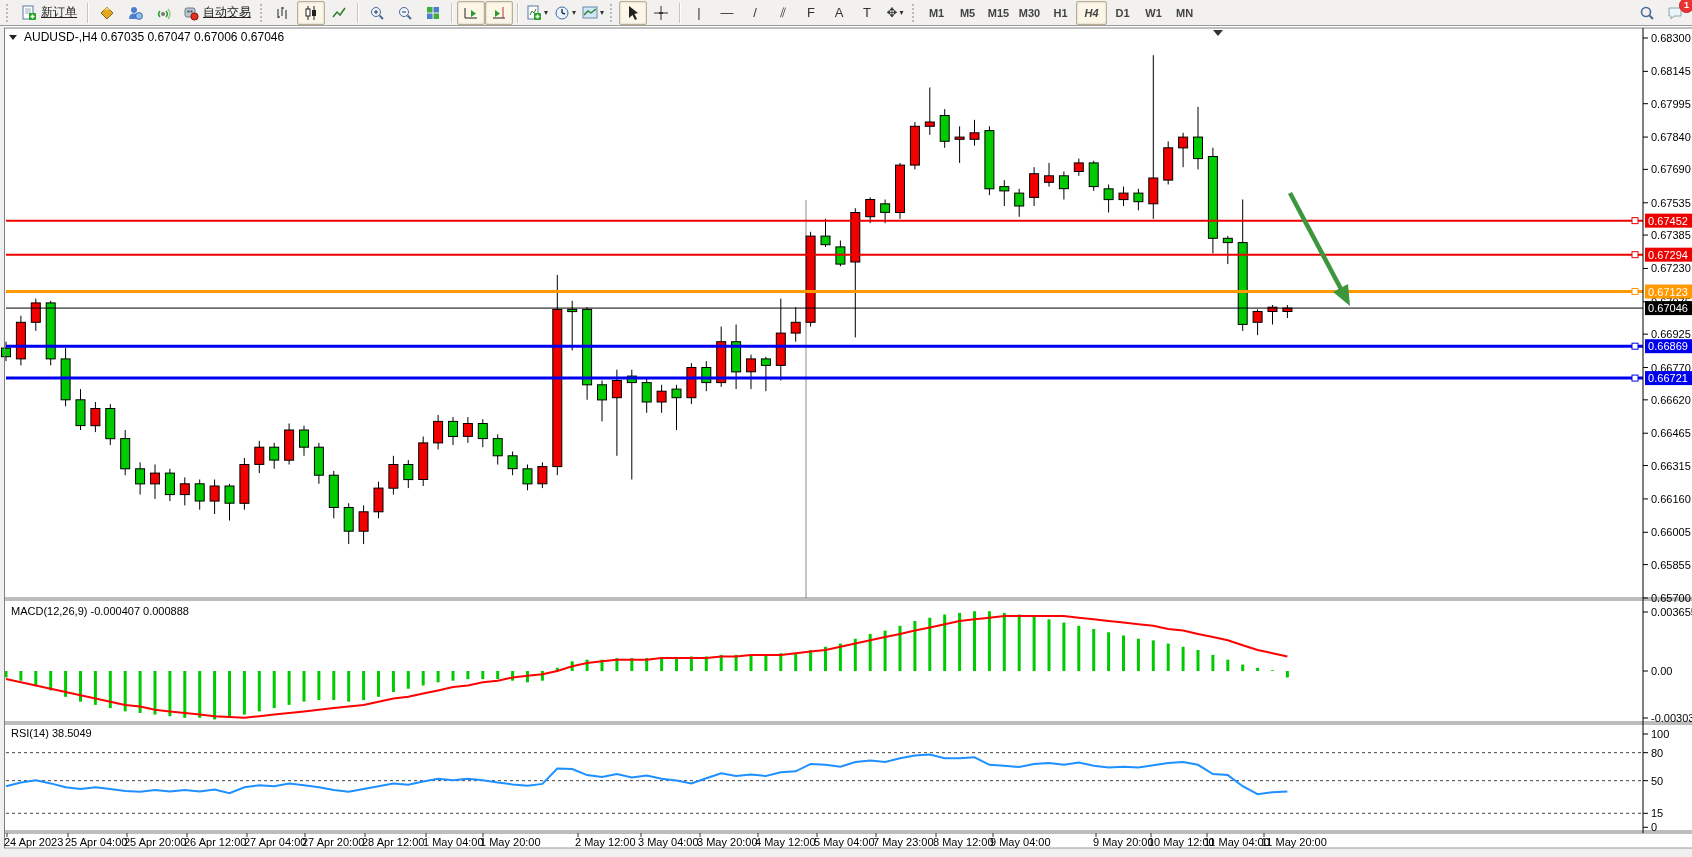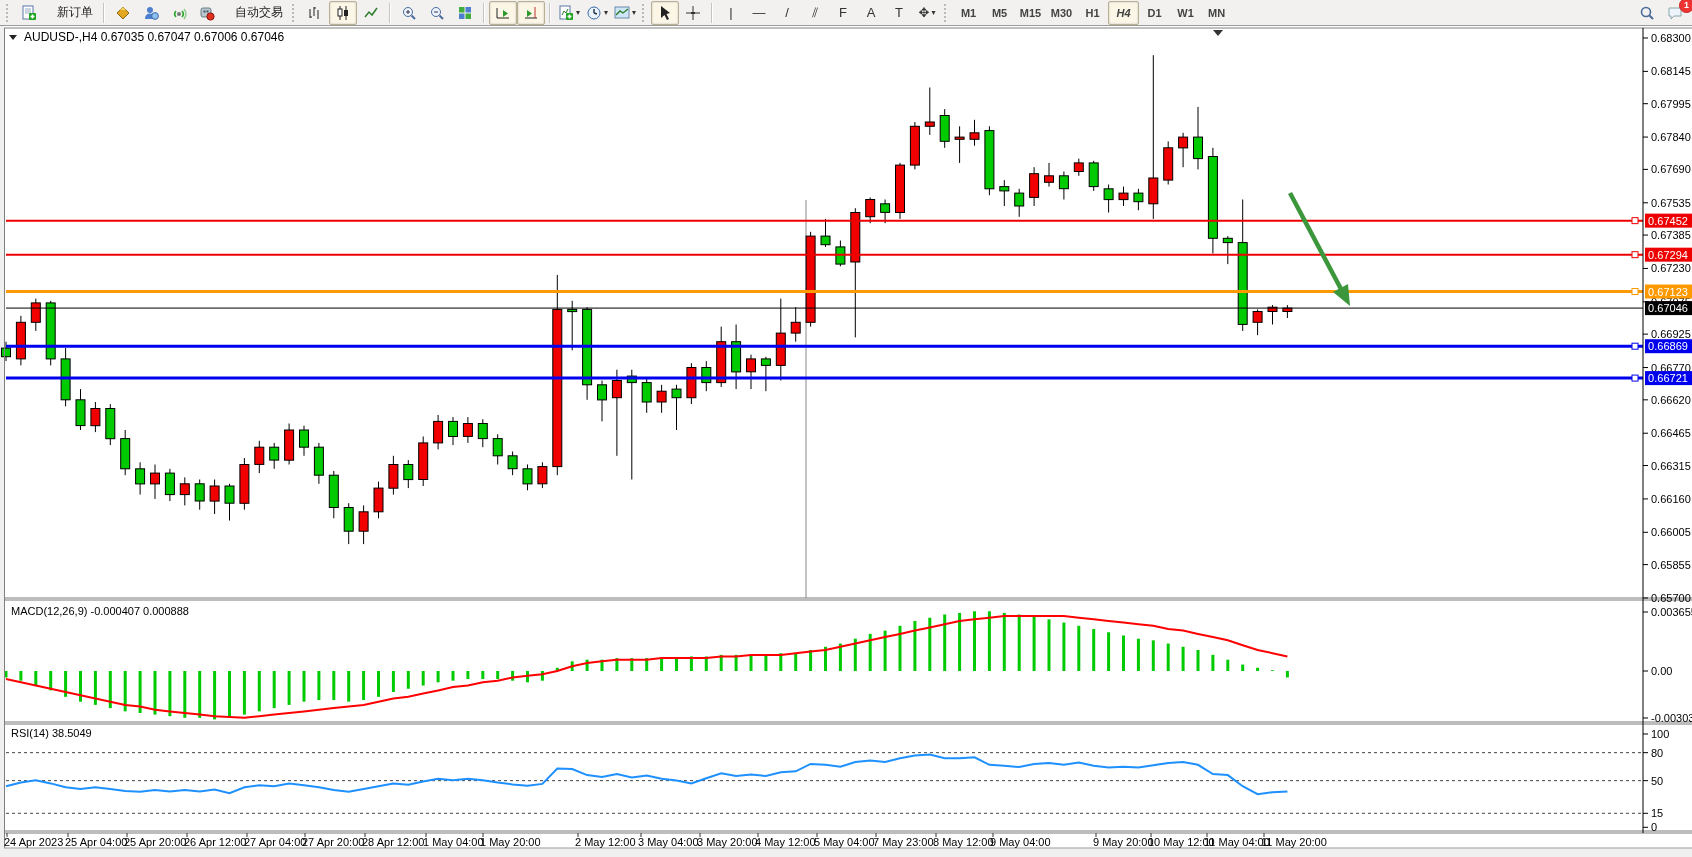--- a/index.html
+++ b/index.html
@@ -1,19 +1,19 @@
 <!DOCTYPE html>
 <html><head>
 <meta charset="utf-8">
 <style>
 html,body{margin:0;padding:0;width:1692px;height:857px;overflow:hidden;background:#f0f0f0;font-family:"Liberation Sans",sans-serif;}
 .toolbar{height:25px;background:#f2f1ef;border-bottom:1px solid #9a9a9a;display:flex;align-items:center;padding:0 3px;}
 .tb-btn{height:22px;min-width:22px;display:inline-flex;align-items:center;justify-content:center;padding:0 2px;border:1px solid transparent;border-radius:2px;font-size:12px;color:#222;cursor:default;}
 .tb-btn.pressed{background:#fbf6e6;border-color:#b9b094;box-shadow:inset 0 0 2px #bbb;font-style:italic;}
-.tb-btn.labeled{padding:0 5px;gap:20px;white-space:nowrap;}
+.tb-btn.labeled{padding:0 5px;gap:4px;white-space:nowrap;text-decoration:underline;}
 .tb-sep{width:1px;height:20px;background:#c4c4c4;border-right:1px solid #fff;margin:0 4px;}
 .tb-handle{width:4px;height:18px;border-left:2px dotted #b9b9b9;margin:0 3px;}
 .caret{font-size:8px;color:#333;margin-left:2px;}
 .tf-group{display:flex;}
 .tb-btn.tf{font-size:11px;font-weight:bold;color:#444;min-width:25px;text-align:center;}
 .spacer{flex:1;}
 .glyph{font-size:13px;color:#333;}
 .chat-wrap{position:relative;}
 .badge{position:absolute;top:-4px;right:-6px;background:#e33;color:#fff;border-radius:50%;width:13px;height:13px;font-size:9px;line-height:13px;text-align:center;font-weight:bold;border:1px solid #c22;}
 svg{display:block;}

